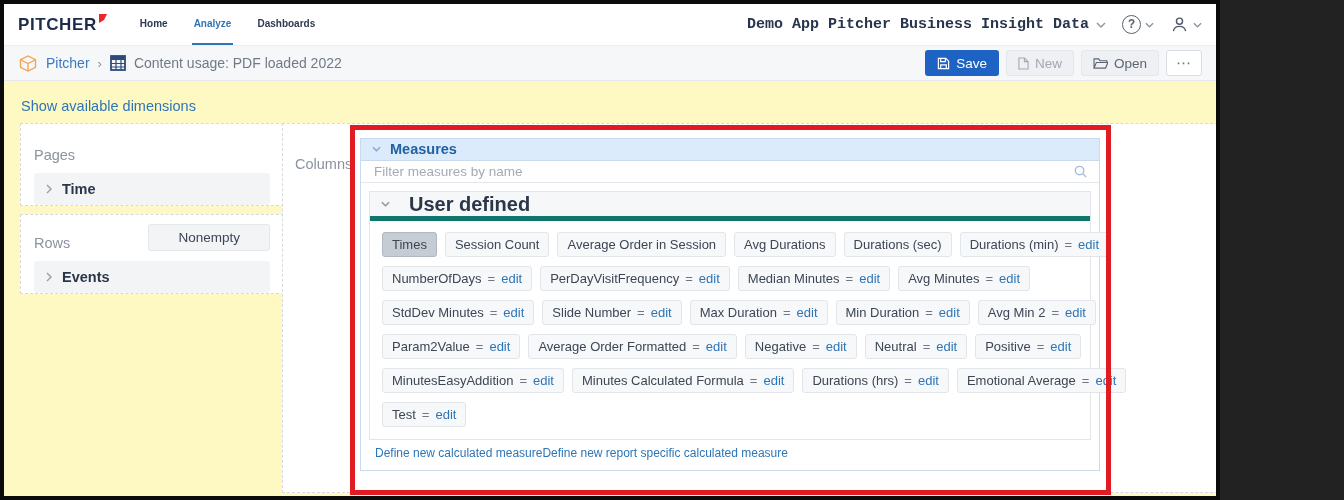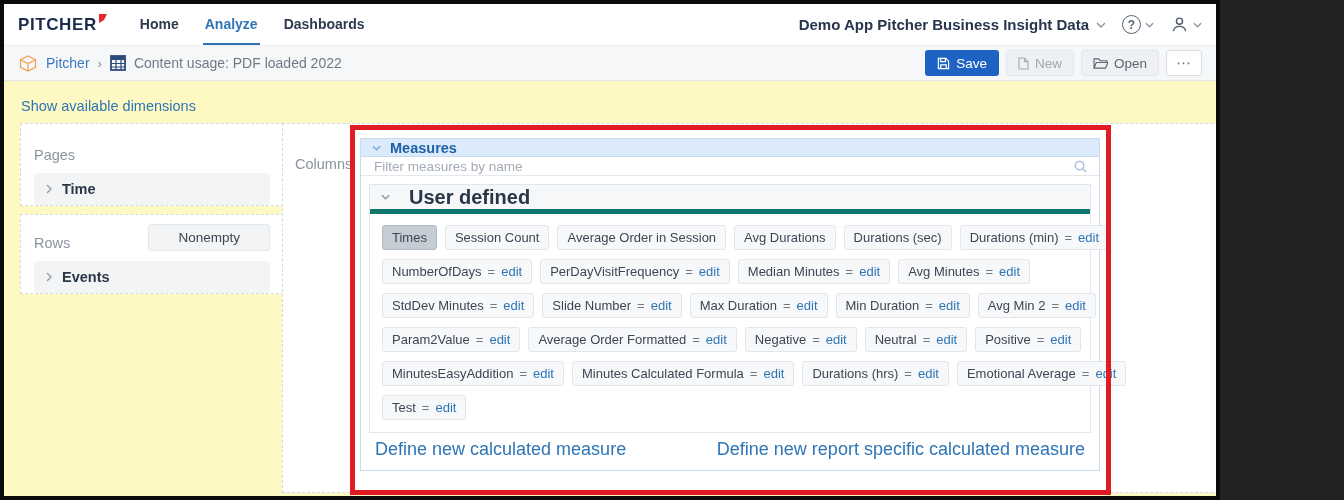--- a/index.html
+++ b/index.html
@@ -8,24 +8,24 @@
     position:relative; width:1220px; height:500px;
     border:4px solid #0b0b0b; background:#fef9c3;
     font-family:"Liberation Sans", sans-serif; overflow:hidden;
   }
   
   .topnav { display:flex; align-items:stretch; height:41px; padding:0 14px; background:#fff; }
   .logo-wrap { display:flex; align-items:center; gap:2px; margin-right:20px; }
   .logo { font-size:17px; font-weight:800; letter-spacing:.6px; color:#1c2b4a; }
   .logo-accent { width:8px; height:9px; margin-top:-12px; }
   .nav-item { display:flex; align-items:center; padding:17px 2px; margin:0 11px;
-    font-size:14px; font-weight:600; color:#2d3950; cursor:pointer;
+    font-size:10px; font-weight:600; color:#2d3950; cursor:pointer;
     border-bottom:2px solid transparent; }
   .nav-item.active { color:#2e75b6; border-bottom-color:#2e75b6; }
-  .nav-right { margin-left:auto; display:flex; align-items:center; gap:16px; }
+  .nav-right { margin-left:auto; display:flex; align-items:center; gap:16px;font-family:Liberation Mono, monospace; }
   .dataset-btn { display:flex; align-items:center; gap:7px; font-size:15px; font-weight:700; color:#27354d; cursor:pointer; }
   .chev { color:#8b95a1; display:inline-flex; }
   .icon-btn { display:flex; align-items:center; gap:4px; cursor:pointer; }
   .help-circle { width:19px; height:19px; border:1.5px solid #57626f; border-radius:50%;
     display:flex; align-items:center; justify-content:center; font-size:12px; font-weight:700; color:#57626f; }
   
   .toolbar { display:flex; align-items:center; height:36px; padding:0 14px;
     background:#f6f7f9; border-top:1px solid #eceef1; border-bottom:1px solid #e4e7ec; }
   .crumb { display:flex; align-items:center; gap:8px; font-size:14px; }
   .crumb-app { color:#3a79c0; cursor:pointer; }
@@ -71,22 +71,22 @@
     font-size:20px; font-weight:600; color:#2b3648; cursor:pointer; }
   .ud-header .chev { color:#8b95a1; }
   .chips-area { padding:11px 12px 3px; }
   .chip-row { display:flex; gap:8px; margin-bottom:9px; }
   .chip { display:inline-flex; align-items:center; gap:6px; background:#f7f8fa;
     border:1px solid #e2e5e9; border-radius:3px; padding:4px 9px; font-size:13px;
     color:#3c4654; cursor:pointer; white-space:nowrap; }
   .chip.selected { background:#c6ccd3; border-color:#b2b8c0;align-items:center; }
   .chip-eq { color:#6e7782; }
   .chip-edit { color:#2e75b6; cursor:pointer; }
-  .define-links { margin-top:auto; display:flex; justify-content:space-between;
-    padding:6px 6px 2px; font-size:18px; color:#2e75b6; }
+  .define-links { margin-top:auto; display:flex; justify-content:flex-start;
+    padding:6px 6px 2px; font-size:12px; color:#2e75b6; }
   .define-links span { cursor:pointer; }
   
   .red-box { position:absolute; left:346px; top:121px; width:761px; height:370px;
     border:5px solid #e11b22; pointer-events:none; }
   svg { display:block; }
 </style>
 </head>
 <body>
 
 <div class="frame">

